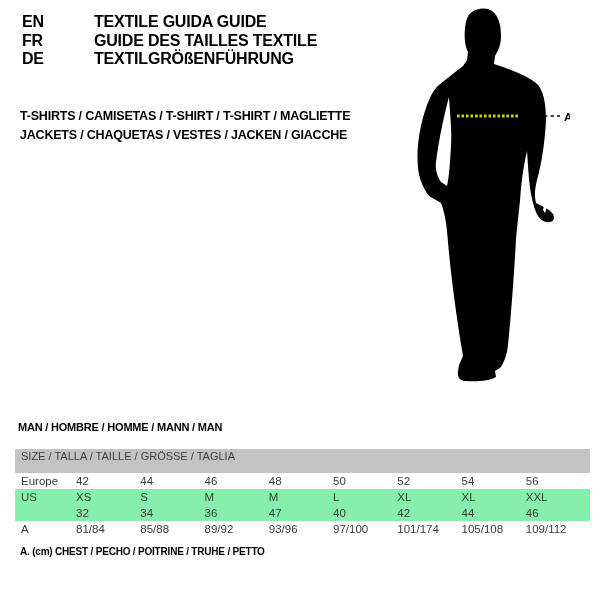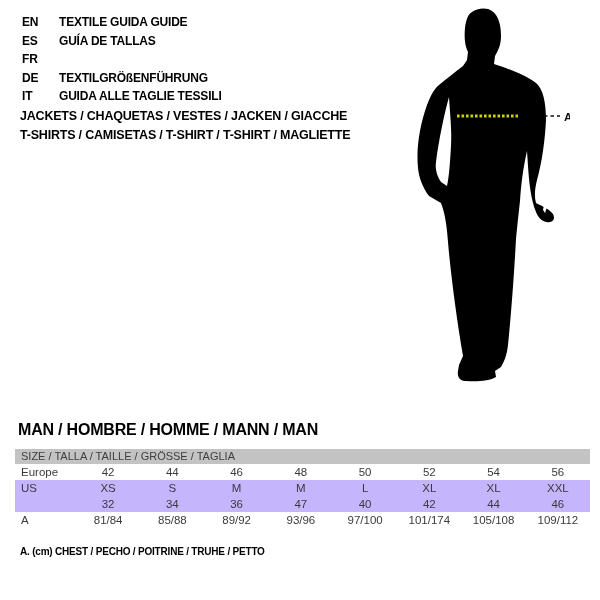--- a/index.html
+++ b/index.html
@@ -4,73 +4,66 @@
 <style>
   html,body { margin:0; padding:0; }
   body {
     width:600px; height:600px; position:relative; overflow:hidden;
     background:#ffffff; color:#000;
     font-family:"Liberation Sans", sans-serif;
   }
 
   
   .lang-block { position:absolute; left:22px; top:13px; }
-  .lang-row { display:flex; font-weight:bold; font-size:12px; line-height:18.6px; letter-spacing:-0.2px; }
+  .lang-row { display:flex; font-weight:bold; font-size:16px; line-height:18.6px; letter-spacing:-0.2px;gap:35px; }
   .lang-code { width:37px; flex:0 0 37px; }
 
   
   .garment-block { position:absolute; left:20px; top:107px; font-weight:bold; font-size:12.5px; line-height:19px; letter-spacing:-0.2px; }
 
   
   .figure-wrap { position:absolute; left:370px; top:0; width:200px; height:400px; }
   .figure-wrap svg { display:block; width:200px; height:400px; }
   .measure-letter { font-family:"Liberation Sans", sans-serif; font-weight:bold; font-size:11.5px; fill:#111; }
 
   
-  .section-title { position:absolute; left:18px; top:421px; font-weight:bold; font-size:16px; letter-spacing:-0.2px; }
+  .section-title { position:absolute; left:18px; top:421px; font-weight:bold; font-size:11px; letter-spacing:-0.2px; }
 
   
   .size-table { position:absolute; left:15px; top:449px; width:575px; font-size:11.5px; color:#3a3a3a; }
-  .table-header { background:#c3c3c3; height:15px; line-height:14px; padding-left:6px; font-size:11px; color:#3f3f3f; }
+  .table-header { background:#c3c3c3; height:24px; line-height:14px; padding-left:6px; font-size:11px; color:#3f3f3f; }
   .t-row { display:flex; height:16px; line-height:16px; }
-  .t-row.stripe { background:#c4b5fd; }
+  .t-row.stripe { background:#86efac; }
   .t-label { width:55px; flex:0 0 55px; padding-left:6px; }
-  .t-cell { flex:1; text-align:center; }
+  .t-cell { flex:1; text-align:left; }
 
   
   .footnote { position:absolute; left:20px; top:546px; font-weight:bold; font-size:10px; letter-spacing:-0.2px; }
 </style>
 </head>
 <body>
 
 <div class="lang-block">
   <div class="lang-row">
     <span class="lang-code">EN</span>
     <span class="lang-label">TEXTILE GUIDA GUIDE</span>
   </div>
   <div class="lang-row">
-    <span class="lang-code">ES</span>
-    <span class="lang-label">GUÍA DE TALLAS</span>
-  </div>
-  <div class="lang-row">
     <span class="lang-code">FR</span>
+    <span class="lang-label">GUIDE DES TAILLES TEXTILE</span>
   </div>
   <div class="lang-row">
     <span class="lang-code">DE</span>
     <span class="lang-label">TEXTILGRÖßENFÜHRUNG</span>
   </div>
-  <div class="lang-row">
-    <span class="lang-code">IT</span>
-    <span class="lang-label">GUIDA ALLE TAGLIE TESSILI</span>
-  </div>
 </div>
 
 <div class="garment-block">
+  <div>T-SHIRTS / CAMISETAS / T-SHIRT / T-SHIRT / MAGLIETTE</div>
   <div>JACKETS / CHAQUETAS / VESTES / JACKEN / GIACCHE</div>
-  <div>T-SHIRTS / CAMISETAS / T-SHIRT / T-SHIRT / MAGLIETTE</div>
 </div>
 
 <div class="figure-wrap">
   <svg viewBox="370 0 200 400" xmlns="http://www.w3.org/2000/svg">
     <path d="M472,12
          C477,8 487,7 492,11
          C499,16 501,26 501,36
          C501,45 498,51 495,56
          L494,64
          C506,68 524,74 536,83

